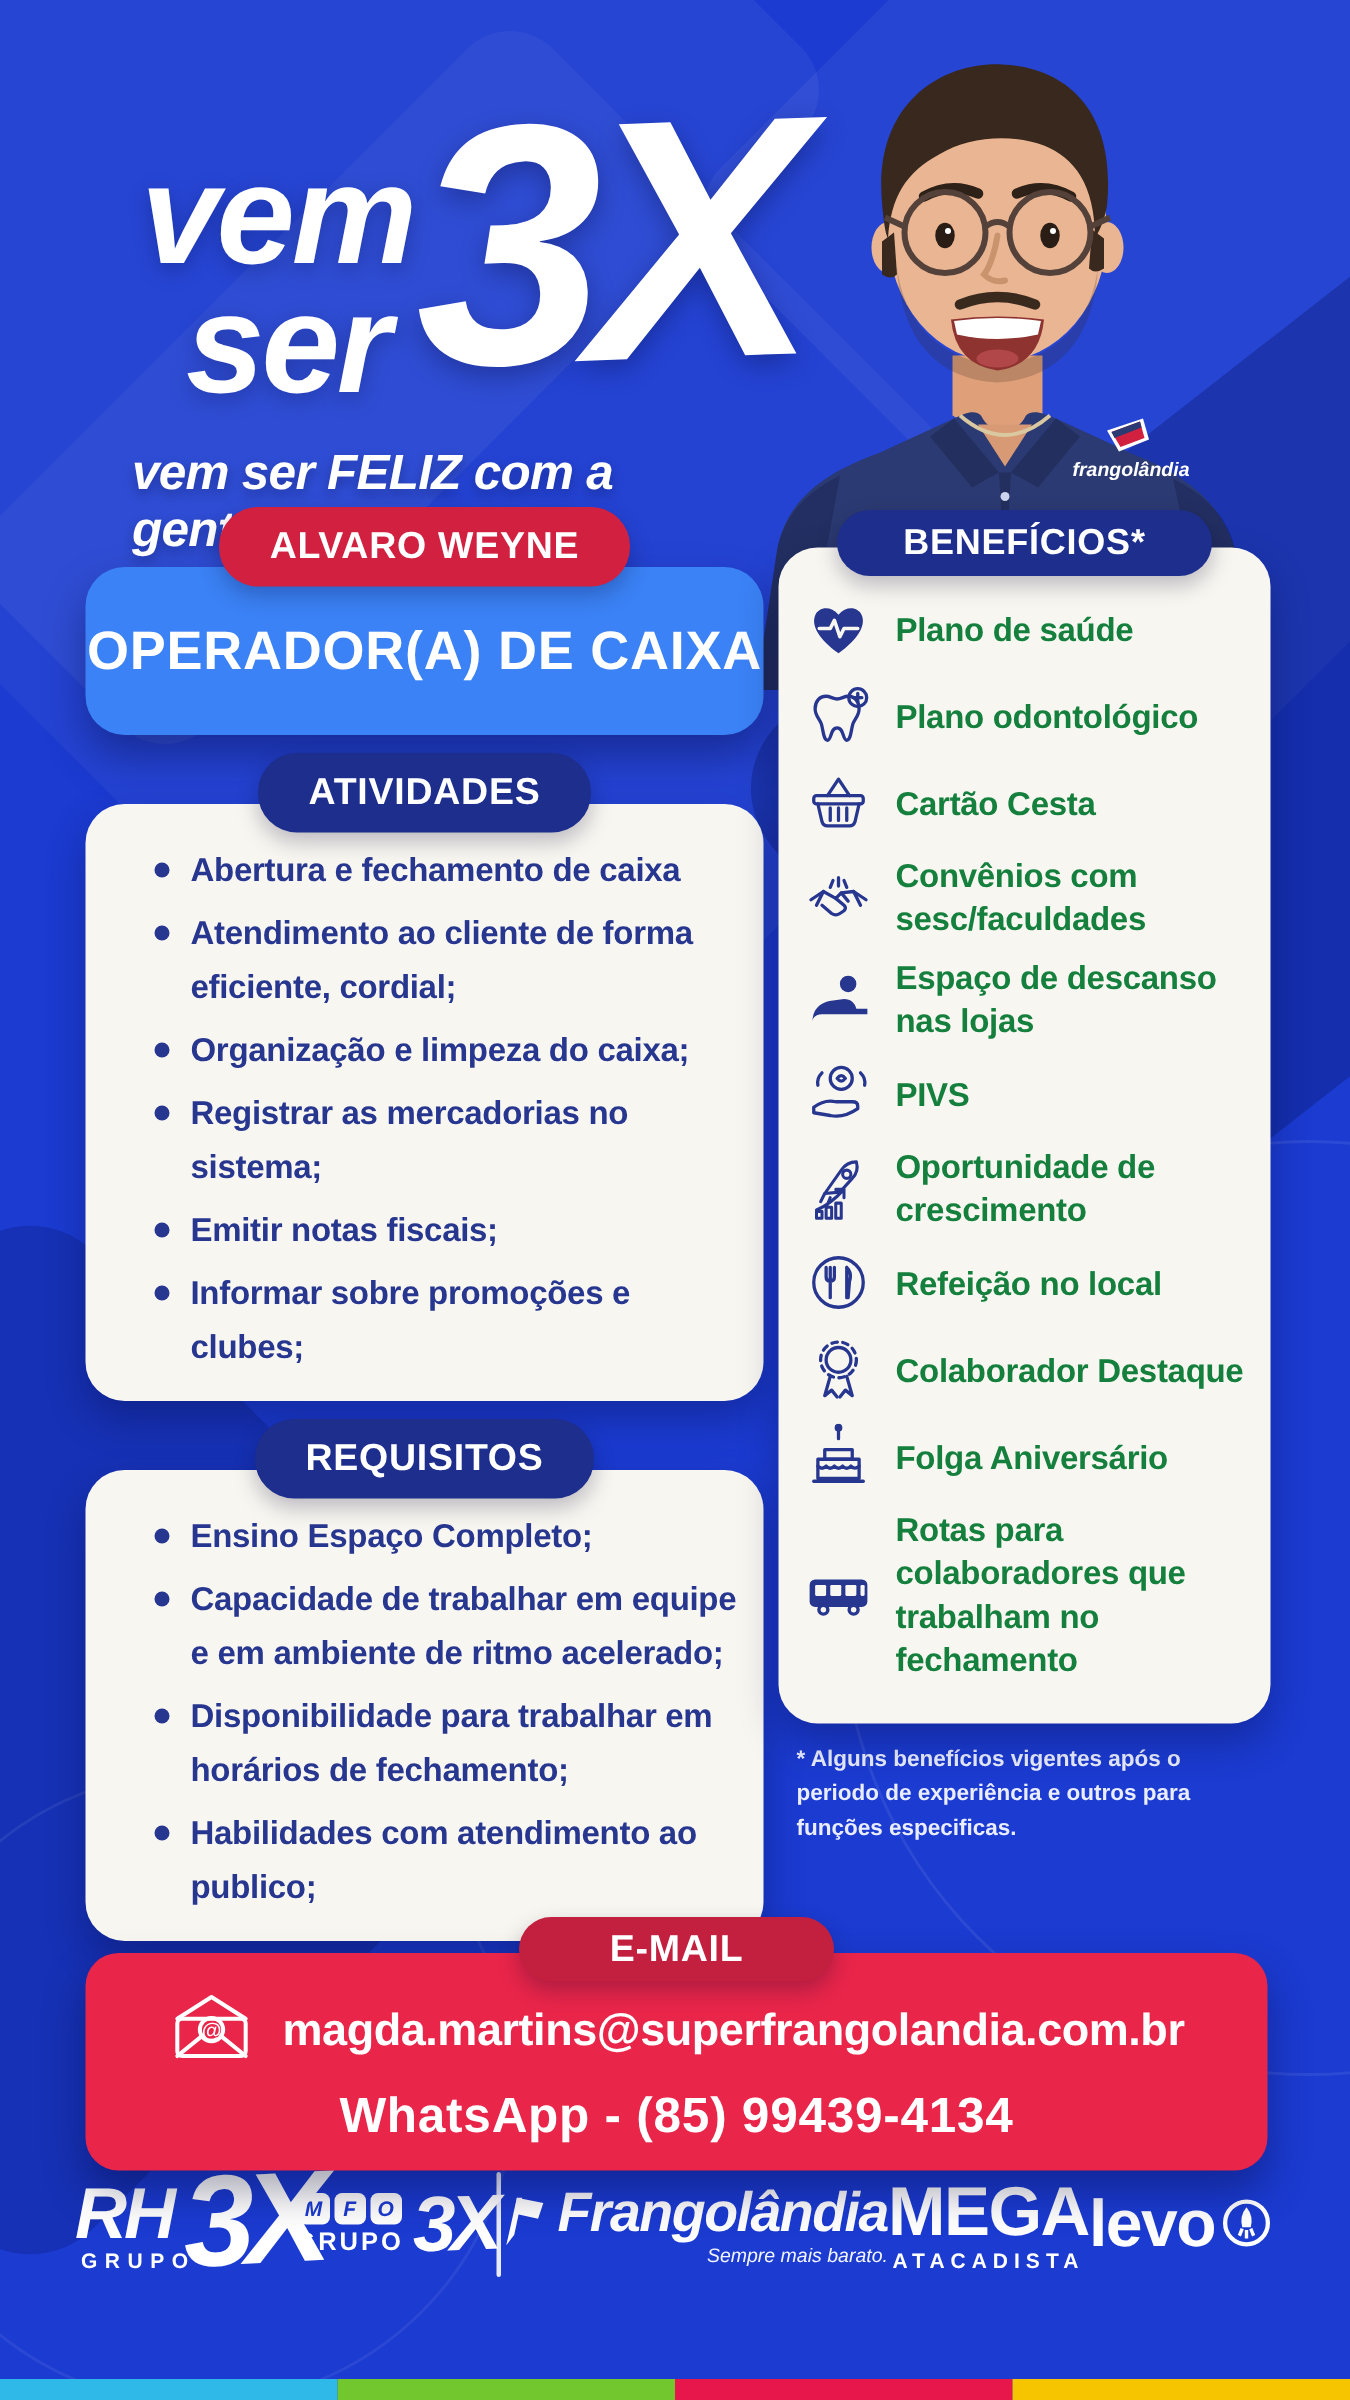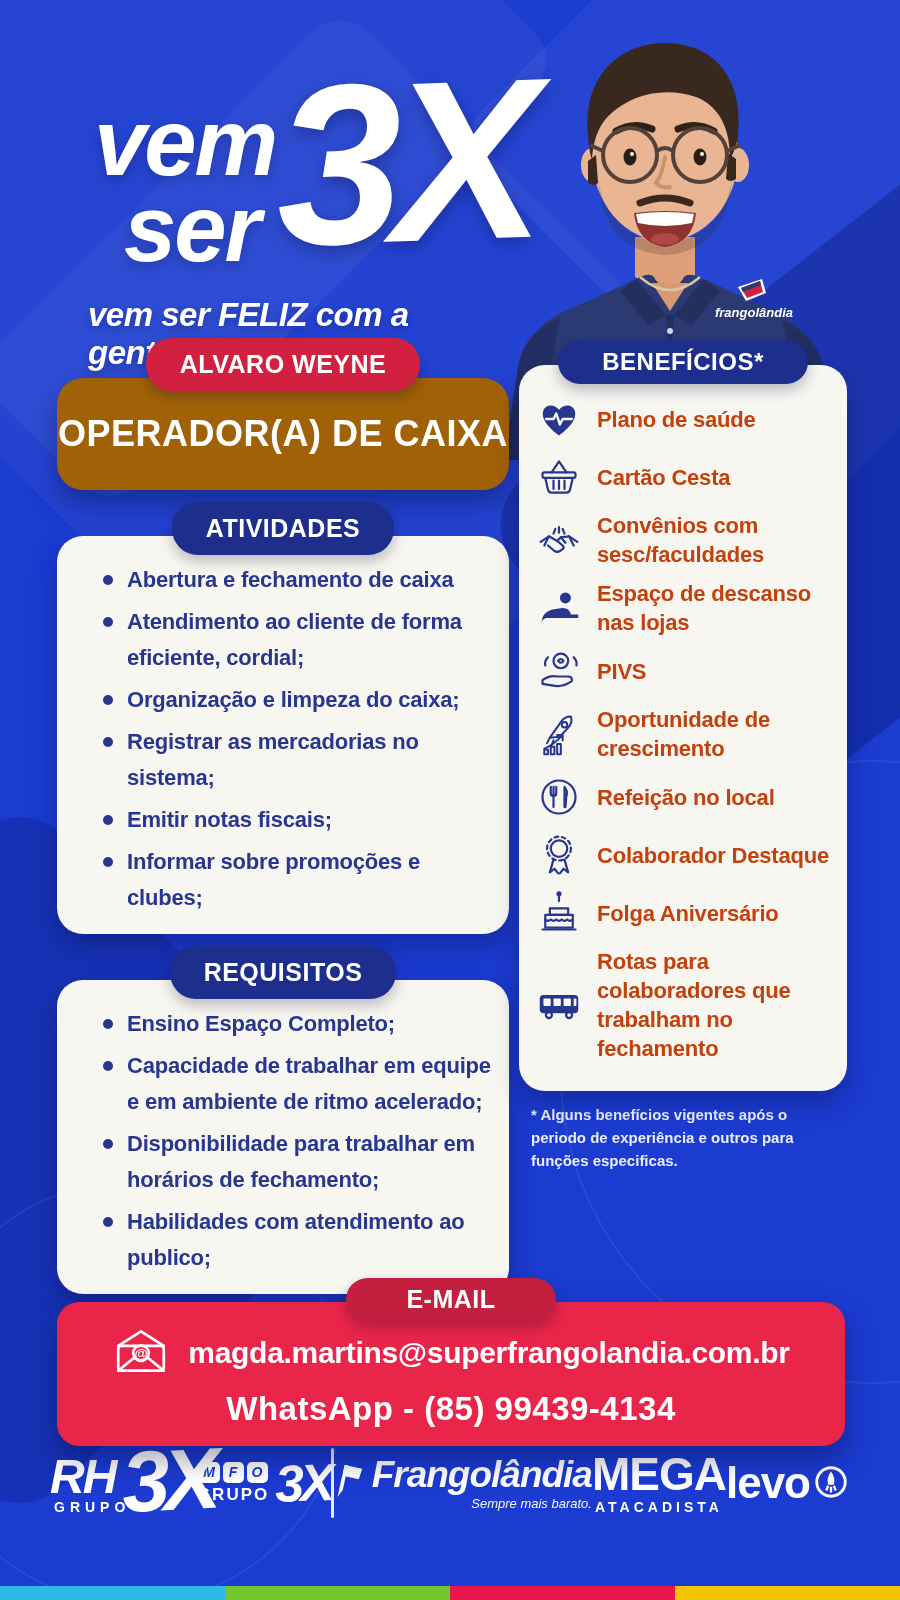--- a/index.html
+++ b/index.html
@@ -31,36 +31,36 @@
     color:#fff;font-weight:bold;font-size:25px;letter-spacing:.5px;text-align:center;
     box-shadow:0 6px 14px rgba(0,0,40,.25);position:relative;z-index:4;}
   .pill.navy{background:#1d2e8d;}
   .pill.red{background:#d22040;}
   .pill.darkred{background:#c31f3f;}
 
   
   .card{background:#f8f6f1;border-radius:26px;box-shadow:0 12px 26px rgba(0,0,40,.28);position:relative;z-index:2;}
 
   .col-left{position:absolute;left:57px;top:338px;width:452px;z-index:3;}
-  .jobcard{margin-top:-13px;height:112px;border-radius:26px;background:#a16207;display:flex;align-items:center;justify-content:center;box-shadow:0 14px 28px rgba(0,0,40,.35);}
+  .jobcard{margin-top:-13px;height:112px;border-radius:26px;background:#3b82f6;display:flex;align-items:center;justify-content:center;box-shadow:0 14px 28px rgba(0,0,40,.35);}
   .jobtitle{color:#fff;font-size:36px;font-weight:bold;letter-spacing:.5px;white-space:nowrap;}
   .listcard{margin-top:-19px;padding:26px 14px 18px 44px;}
   .listcard ul{margin:0;padding:0;list-style:none;}
   .listcard li{position:relative;padding-left:26px;color:#27368f;font-weight:bold;font-size:22px;line-height:36px;letter-spacing:-.2px;}
   .listcard li + li{margin-top:6px;}
   .listcard li::before{content:"";position:absolute;left:2px;top:13px;width:10px;height:10px;border-radius:50%;background:#27368f;}
   .sec-gap{margin-top:12px;}
 
   
   .col-right{position:absolute;left:519px;top:340px;width:328px;z-index:3;}
   .col-right .pill{padding:8px 44px;font-size:24px;}
   .bencard{margin-top:-19px;padding:30px 12px 18px 16px;}
   .benefit{display:flex;align-items:center;gap:14px;margin-bottom:10px;}
   .benefit .bicon{flex:0 0 48px;width:48px;height:48px;display:flex;align-items:center;justify-content:center;}
-  .benefit .blabel{color:#c2410c;font-weight:bold;font-size:22px;line-height:29px;letter-spacing:-.2px;}
+  .benefit .blabel{color:#15803d;font-weight:bold;font-size:22px;line-height:29px;letter-spacing:-.2px;}
   .footnote{margin-top:12px;padding:0 6px 0 12px;color:#e9edff;font-size:15px;line-height:23px;font-weight:bold;}
 
   
   .contact{position:absolute;left:57px;top:1278px;width:788px;z-index:5;}
   .contact .pill{padding:7px 60px;}
   .banner{margin-top:-19px;background:#e9254a;border-radius:22px;padding:24px 20px 18px 20px;box-shadow:0 14px 28px rgba(0,0,40,.35);}
   .c-row1{display:flex;align-items:center;justify-content:center;gap:18px;}
   .c-email{color:#fff;font-size:30px;font-weight:bold;letter-spacing:-.3px;white-space:nowrap;}
   .c-wa{margin-top:10px;text-align:center;color:#fff;font-size:33px;font-weight:bold;letter-spacing:.5px;}
 
@@ -211,20 +211,30 @@
       <div class="benefit">
         <span class="bicon">
           <svg viewBox="0 0 48 48" width="44" height="44">
               <path d="M24 42 C10 32 4 22 7 14.5 C9.5 8.5 18 7 24 14 C30 7 38.5 8.5 41 14.5 C44 22 38 32 24 42 Z" fill="#27368f"></path>
               <polyline points="10,24 18,24 21,18 25,30 28,24 38,24" stroke="#f8f6f1" stroke-width="2.6" fill="none" stroke-linecap="round" stroke-linejoin="round"></polyline>
             </svg>
         </span>
         <span class="blabel">Plano de saúde</span>
       </div>
 
+      <div class="benefit">
+        <span class="bicon">
+          <svg viewBox="0 0 48 48" width="44" height="44" fill="none" stroke="#27368f" stroke-width="2.4" stroke-linecap="round" stroke-linejoin="round">
+              <path d="M15 10 C10 10 7 14 7 19 C7 24 10 26 11.5 30 C13 35 13 42 16 42 C19 42 18 33 23 33 C28 33 27 42 30 42 C33 42 33 35 34.5 30 C36 26 39 24 39 19 C39 14 36 10 31 10 C28 10 26 12 23 12 C20 12 18 10 15 10 Z"></path>
+              <circle cx="38" cy="11" r="6.5"></circle>
+              <path d="M38 8 V14 M35 11 H41"></path>
+            </svg>
+        </span>
+        <span class="blabel">Plano odontológico</span>
+      </div>
 
       <div class="benefit">
         <span class="bicon">
           <svg viewBox="0 0 48 48" width="44" height="44" fill="none" stroke="#27368f" stroke-width="2.4" stroke-linecap="round" stroke-linejoin="round">
               <path d="M16 19 L24 7 L32 19"></path>
               <rect x="6" y="19" width="36" height="6" rx="2"></rect>
               <path d="M9 25 L12 38 Q13 41 16 41 H32 Q35 41 36 38 L39 25"></path>
               <path d="M18 28 V37 M24 28 V37 M30 28 V37"></path>
             </svg>
         </span>

